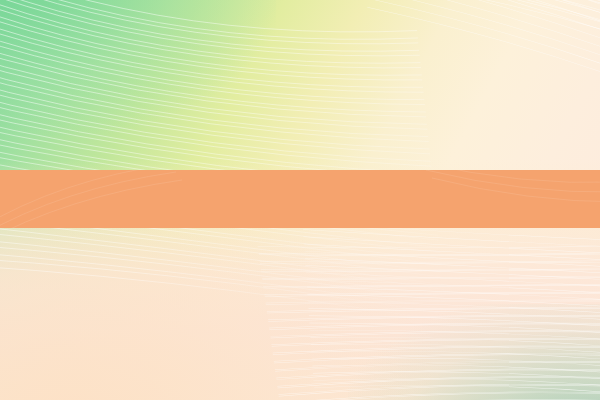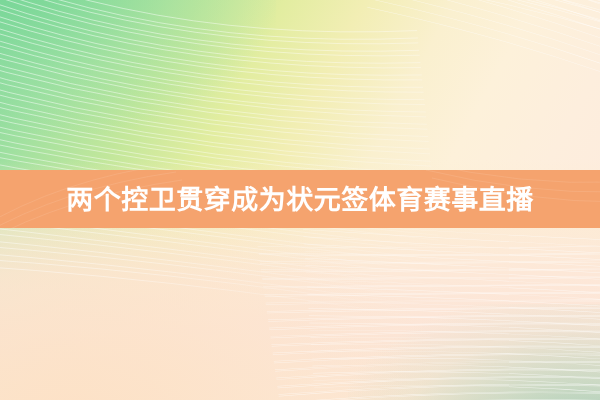--- a/index.html
+++ b/index.html
@@ -232,16 +232,15 @@
         <g fill="none" stroke="#ffffff" stroke-opacity="0.55" stroke-width="1">
           <path d="M -20 58 Q 60 10 170 -6"></path>
           <path d="M -20 66 Q 64 18 176 2"></path>
           <path d="M -20 74 Q 68 26 182 10"></path>
           <path d="M 420 -8 Q 520 16 620 12"></path>
           <path d="M 426 0  Q 524 24 620 22"></path>
           <path d="M 432 8  Q 528 32 620 32"></path>
         </g>
       </svg>
     </div>
-    <div class="title-text">两个控卫贯穿成为状元签体育赛事直播</div>
   </div>
 
 </div>
 
 </body></html>

